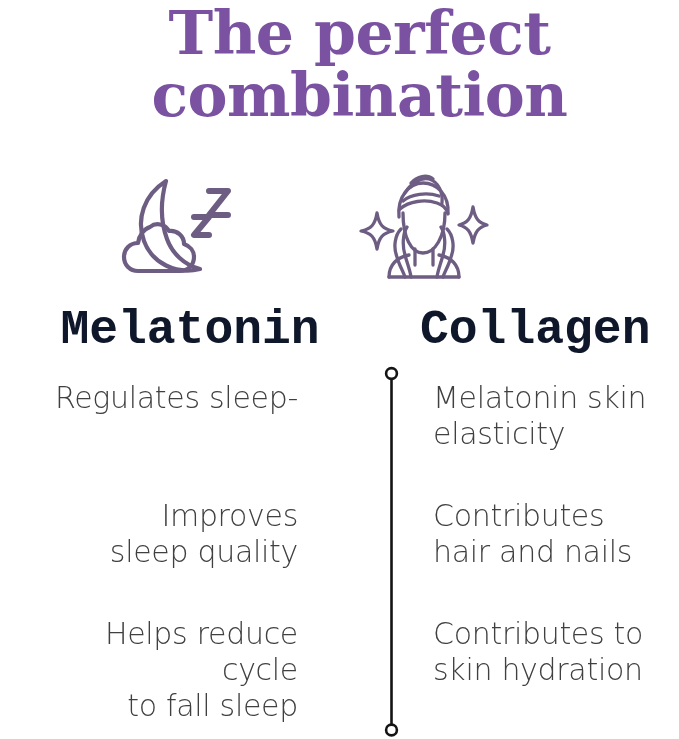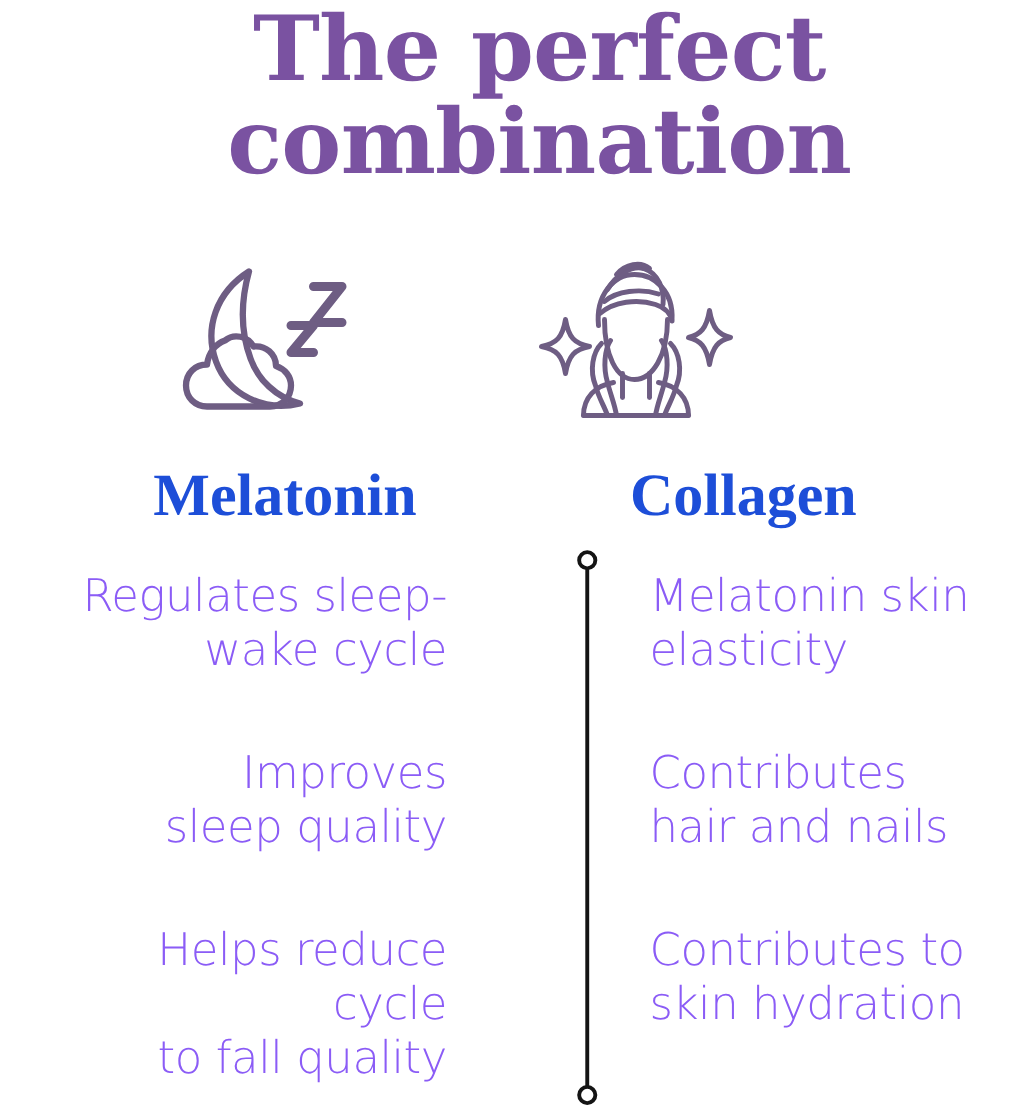--- a/index.html
+++ b/index.html
@@ -64,24 +64,24 @@
   .headings {
     position: absolute;
     top: 306px;
     left: 0;
     width: 679px;
     height: 50px;
   }
   .heading {
     position: absolute;
     top: 0;
-    font-family: Liberation Serif, serif;
+    font-family: Liberation Mono, monospace;
     font-weight: 700;
-    color: #1d4ed8;
-    font-size: 40px;
+    color: #0f172a;
+    font-size: 48px;
     line-height: 48px;
     white-space: nowrap;
   }
   .heading.left  { left: 0;    width: 340px; text-align: center; }
   .heading.right { left: 400px; width: 279px; text-align: left; }
 
   
   .divider {
     position: absolute;
     left: 363px;
@@ -102,21 +102,21 @@
     position: absolute;
     top: 0;
     width: 270px;
   }
   .col.left  { left: 8px;   text-align: right; }
   .col.right { left: 413px; text-align: left;  }
 
   .benefit {
     font-family: "DejaVu Sans", "Liberation Sans", sans-serif;
     font-weight: 300;
-    color: #8b5cf6;
+    color: #404040;
     font-size: 30px;
     line-height: 36px;
     letter-spacing: -0.3px;
     height: 118px;
   }
   .benefit .l2 { display: block; }
 </style>
 </head>
 <body>
 
@@ -185,29 +185,28 @@
       <line x1="8.5" y1="13.5" x2="8.5" y2="358.5"></line>
       <circle cx="8.5" cy="364" r="5.4"></circle>
     </svg>
   </div>
 
   <div class="columns">
 
     <div class="col left">
       <div class="benefit">
         <span>Regulates sleep-</span>
-        <span class="l2">wake cycle</span>
       </div>
       <div class="benefit">
         <span>Improves</span>
         <span class="l2">sleep quality</span>
       </div>
       <div class="benefit">
         <span>Helps reduce cycle</span>
-        <span class="l2">to fall quality</span>
+        <span class="l2">to fall sleep</span>
       </div>
     </div>
 
     <div class="col right">
       <div class="benefit">
         <span>Melatonin skin</span>
         <span class="l2">elasticity</span>
       </div>
       <div class="benefit">
         <span>Contributes</span>

